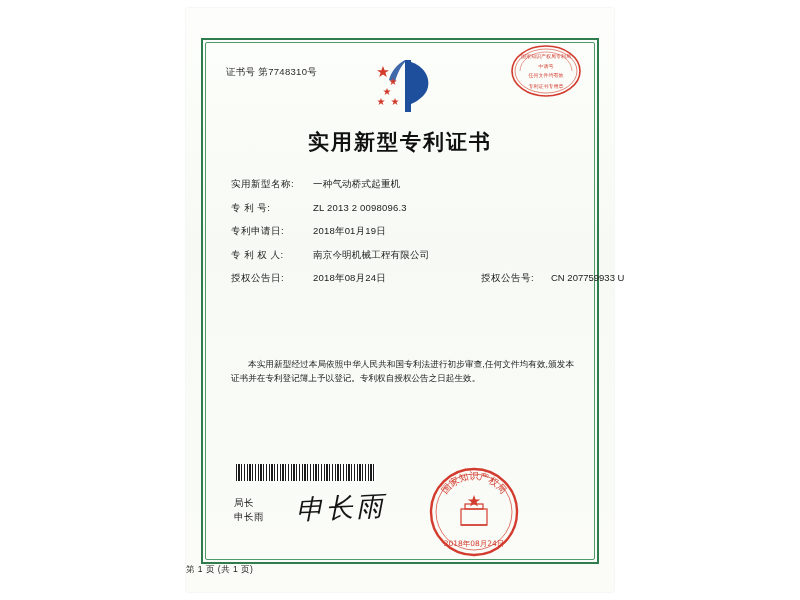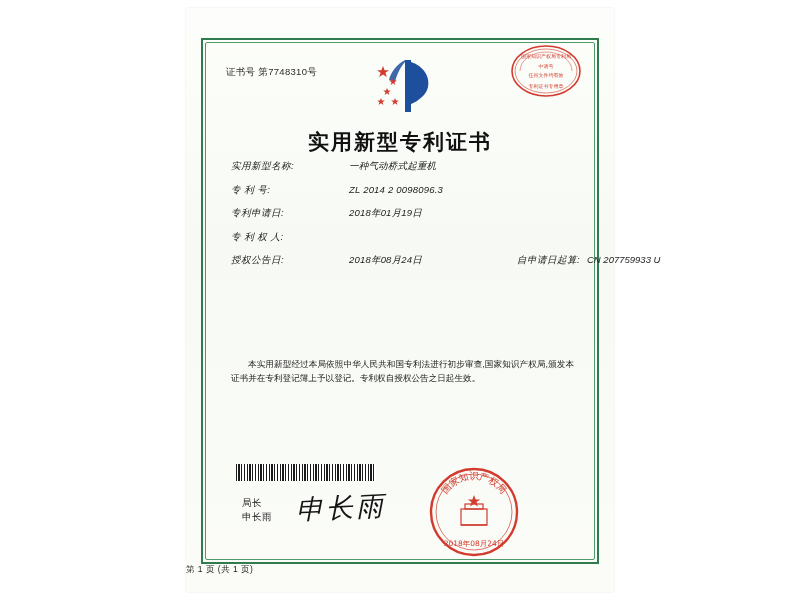--- a/index.html
+++ b/index.html
@@ -93,41 +93,39 @@
     font-size: 21px;
     font-weight: bold;
     color: #111;
     letter-spacing: 2px;
   }
 
   
   .fields {
     position: absolute;
     left: 45px;
-    top: 152px;
+    top: 170px;
     right: 40px;
-    font-style: italic;
   }
   .field-row {
     display: flex;
     align-items: baseline;
     font-size: 9.5px;
     color: #1c1c1c;
     margin-bottom: 10.5px;
     white-space: nowrap;
   }
   .field-label {
     width: 82px;
     flex: 0 0 82px;
     letter-spacing: 0.5px;
   }
   .field-value {
     flex: 1 1 auto;
     letter-spacing: 0.2px;
-    margin-left: 36px;
   }
   .field-row.dual .field-value { flex: 0 0 auto; width: 168px; }
   .field-row.dual .field-label2 {
     flex: 0 0 auto;
     width: 70px;
     letter-spacing: 0.5px;
   }
   .field-row.dual .field-value2 { flex: 1 1 auto; }
 
   
@@ -161,21 +159,21 @@
         #ffffff 4px, #ffffff 5px,
         #1a1a1a 5px, #1a1a1a 6px,
         #ffffff 6px, #ffffff 8px,
         #1a1a1a 8px, #1a1a1a 9px,
         #ffffff 9px, #ffffff 11px);
   }
 
   
   .sig-block {
     position: absolute;
-    left: 56px;
+    left: 48px;
     top: 488px;
     font-size: 9.5px;
     color: #1c1c1c;
     line-height: 1.5;
     letter-spacing: 0.5px;
   }
   .handwriting {
     position: absolute;
     left: 110px;
     top: 482px;
@@ -261,39 +259,40 @@
 
     <div class="main-title">实用新型专利证书</div>
 
     <div class="fields">
       <div class="field-row">
         <span class="field-label">实用新型名称:</span>
         <span class="field-value">一种气动桥式起重机</span>
       </div>
       <div class="field-row">
         <span class="field-label">专  利  号:</span>
-        <span class="field-value">ZL 2014 2 0098096.3</span>
+        <span class="field-value">ZL 2013 2 0098096.3</span>
       </div>
       <div class="field-row">
         <span class="field-label">专利申请日:</span>
         <span class="field-value">2018年01月19日</span>
       </div>
       <div class="field-row">
         <span class="field-label">专  利  权  人:</span>
+        <span class="field-value">南京今明机械工程有限公司</span>
       </div>
       <div class="field-row dual">
         <span class="field-label">授权公告日:</span>
         <span class="field-value">2018年08月24日</span>
-        <span class="field-label2">自申请日起算:</span>
+        <span class="field-label2">授权公告号:</span>
         <span class="field-value2">CN 207759933 U</span>
       </div>
     </div>
 
     <div class="body-text">
-      <p>本实用新型经过本局依照中华人民共和国专利法进行初步审查,国家知识产权局,颁发本证书并在专利登记簿上予以登记。专利权自授权公告之日起生效。</p>
+      <p>本实用新型经过本局依照中华人民共和国专利法进行初步审查,任何文件均有效,颁发本证书并在专利登记簿上予以登记。专利权自授权公告之日起生效。</p>
     </div>
 
     <div class="barcode"></div>
 
     <div class="sig-block">
       <div>局长</div>
       <div>申长雨</div>
     </div>
 
     <div class="handwriting">申长雨</div>

